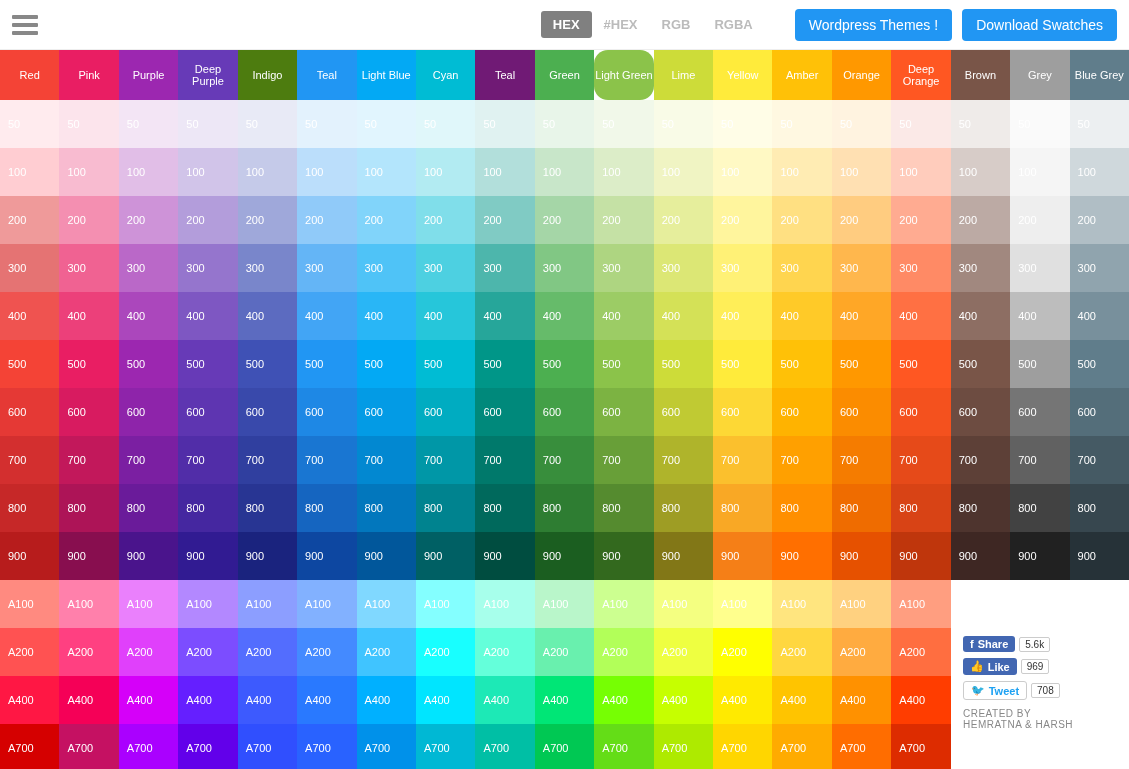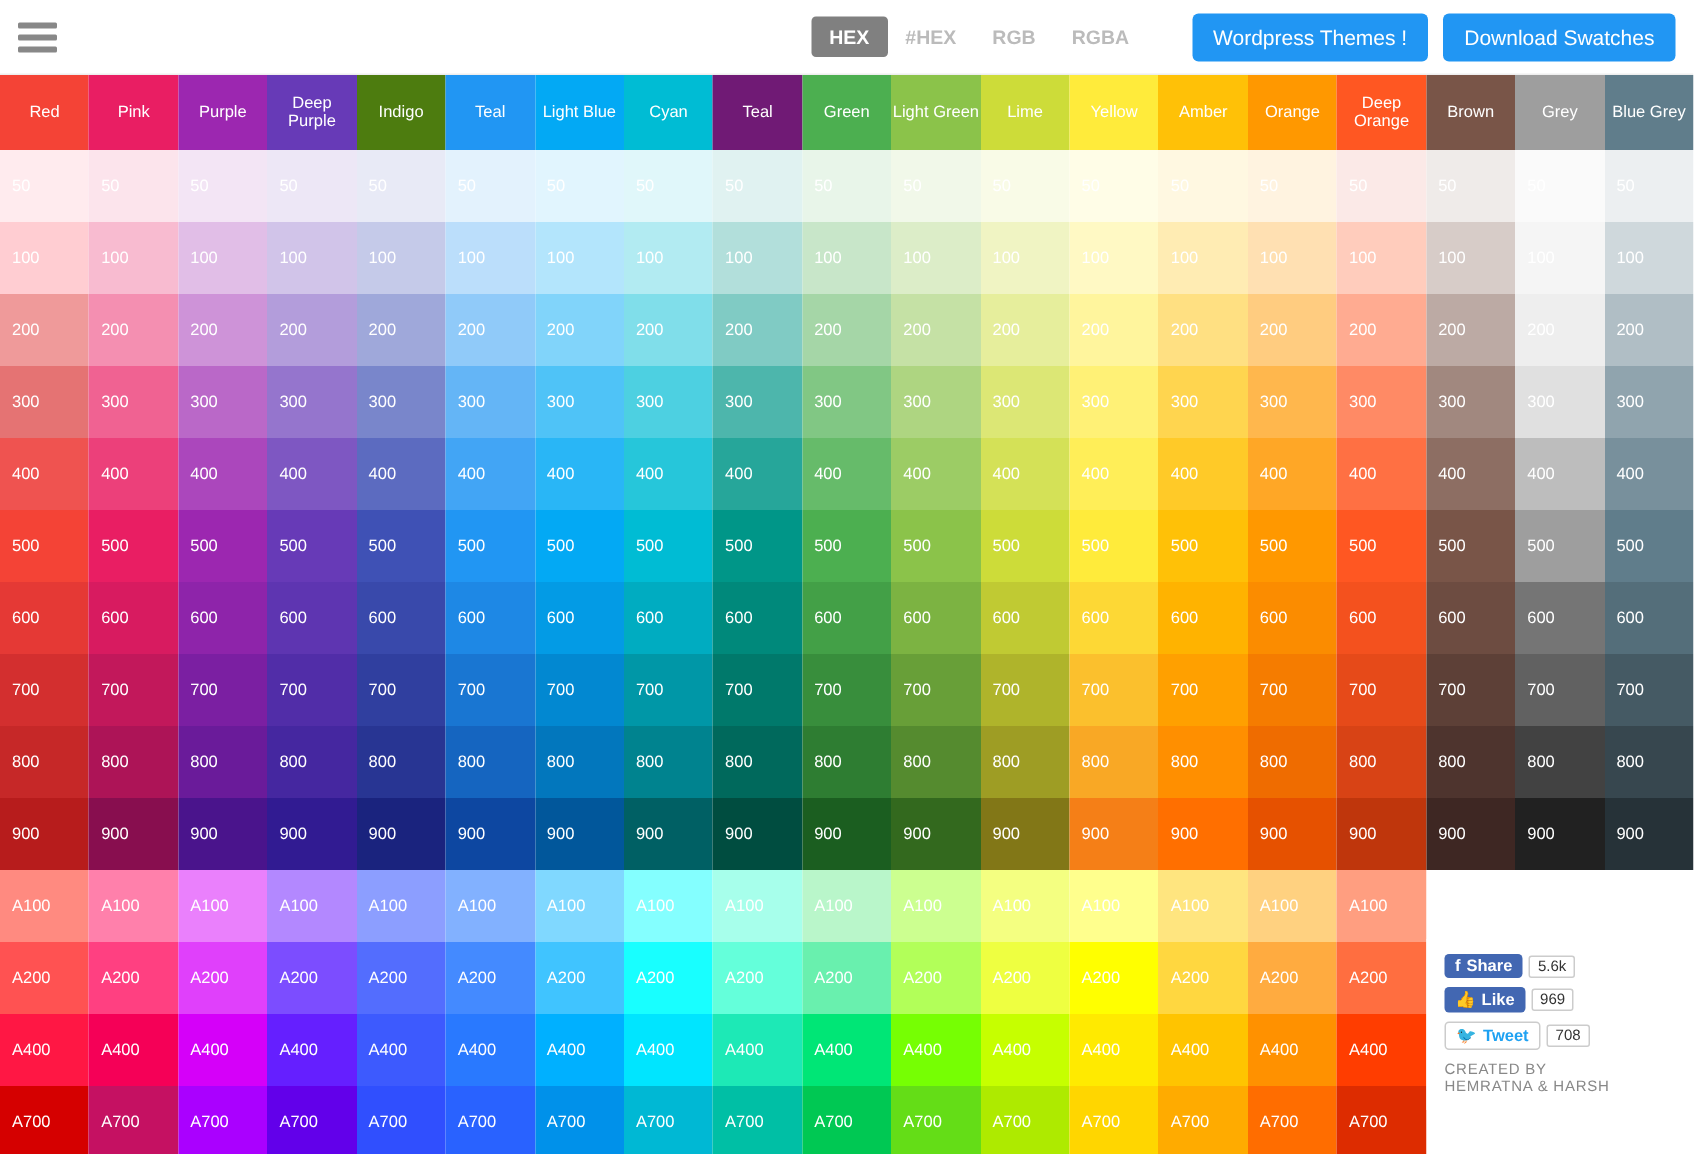--- a/index.html
+++ b/index.html
@@ -75,21 +75,21 @@
         <div class="cell" style="background: rgb(244, 67, 54);">Red</div>
         <div class="cell" style="background: rgb(233, 30, 99);">Pink</div>
         <div class="cell" style="background: rgb(156, 39, 176);">Purple</div>
         <div class="cell" style="background: rgb(103, 58, 183);">Deep Purple</div>
         <div class="cell" style="background: #4d7c0f;">Indigo</div>
         <div class="cell" style="background: rgb(33, 150, 243);">Teal</div>
         <div class="cell" style="background: rgb(3, 169, 244);">Light Blue</div>
         <div class="cell" style="background: rgb(0, 188, 212);">Cyan</div>
         <div class="cell" style="background: #701a75;">Teal</div>
         <div class="cell" style="background: rgb(76, 175, 80);">Green</div>
-        <div class="cell" style="background: rgb(139, 195, 74);">Light Green</div>
+        <div class="cell" style="background: rgb(139, 195, 74); border-radius: 14px;">Light Green</div>
         <div class="cell" style="background: rgb(205, 220, 57);">Lime</div>
         <div class="cell" style="background: rgb(255, 235, 59);">Yellow</div>
         <div class="cell" style="background: rgb(255, 193, 7);">Amber</div>
         <div class="cell" style="background: rgb(255, 152, 0);">Orange</div>
         <div class="cell" style="background: rgb(255, 87, 34);">Deep Orange</div>
         <div class="cell" style="background: rgb(121, 85, 72);">Brown</div>
         <div class="cell" style="background: rgb(158, 158, 158);">Grey</div>
         <div class="cell" style="background: rgb(96, 125, 139);">Blue Grey</div>
       </div>
       <div class="row">

